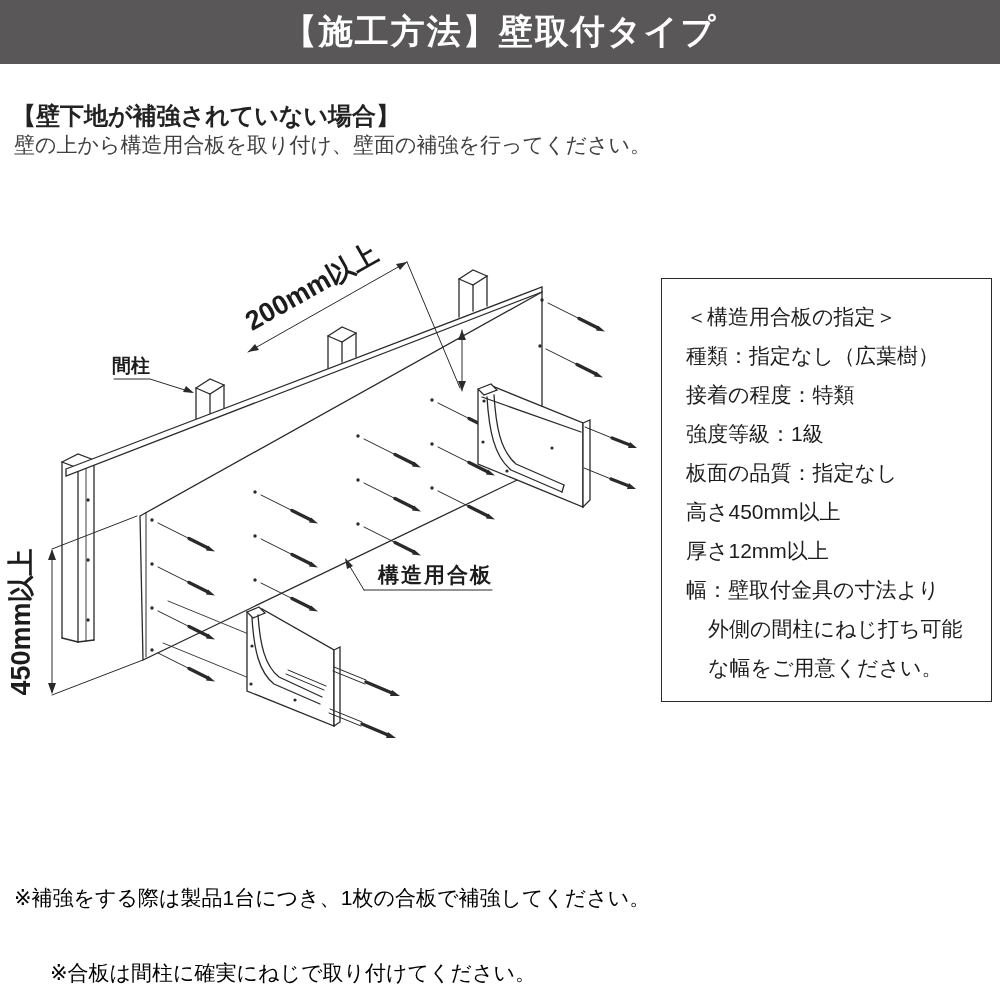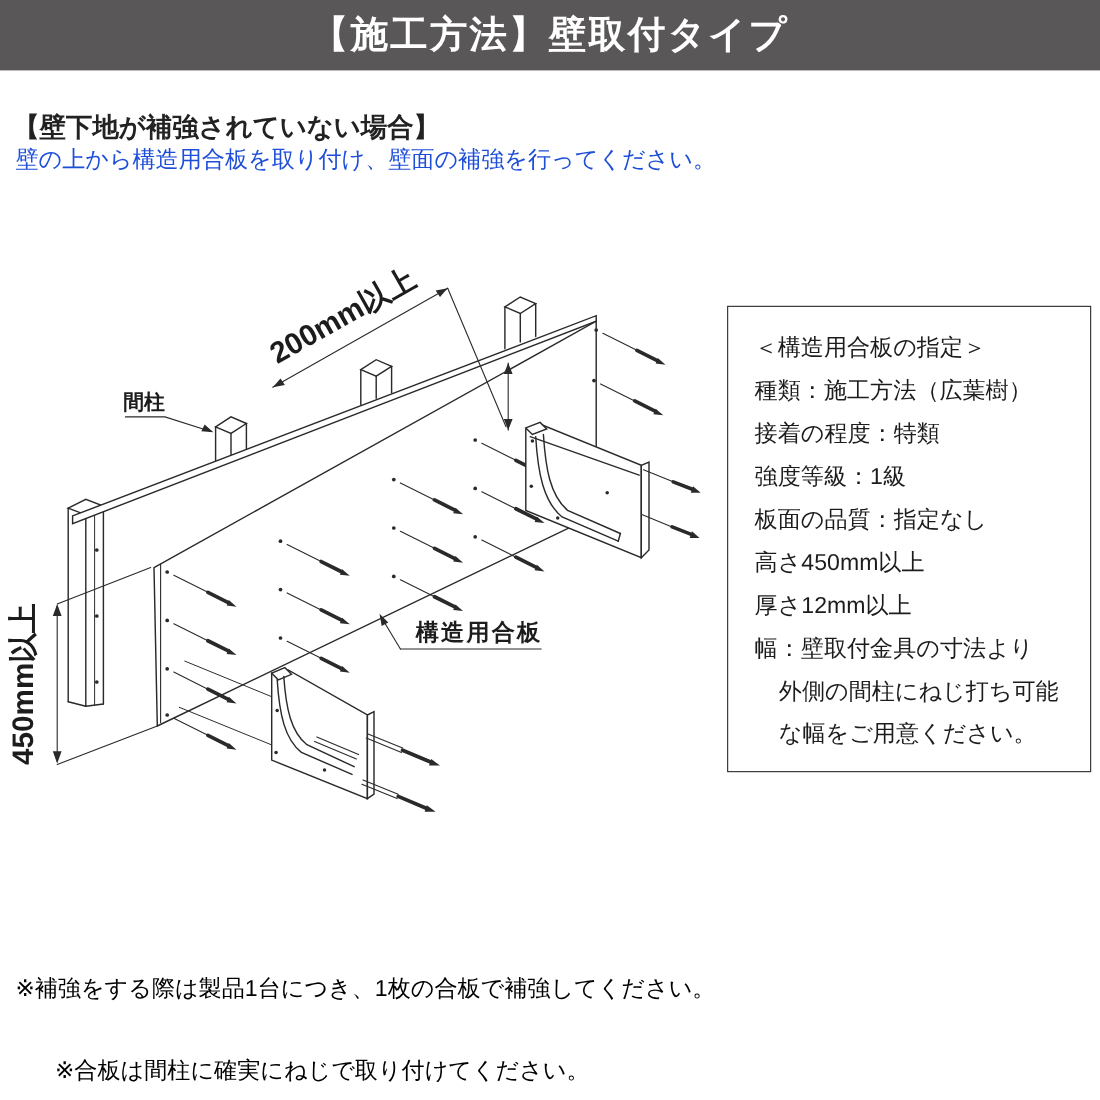--- a/index.html
+++ b/index.html
@@ -2,21 +2,21 @@
 <html><head>
 <meta charset="utf-8">
 <style>
   html,body{margin:0;padding:0;background:#ffffff;}
   #page{position:relative;width:1000px;height:1000px;background:#ffffff;overflow:hidden;
         font-family:"Liberation Sans","DejaVu Sans",sans-serif;color:#222222;}
   #header{position:absolute;left:0;top:0;width:1000px;height:64px;background:#595757;
           display:flex;align-items:center;justify-content:center;}
   #header .title{color:#ffffff;font-size:34px;font-weight:bold;letter-spacing:2px;text-align:right;}
   .section-heading{position:absolute;left:12px;top:84px;font-size:24px;font-weight:bold;color:#222;margin-top:16px;}
-  .description{position:absolute;left:14px;top:131px;font-size:21px;color:#1d4ed8;}
+  .description{position:absolute;left:14px;top:131px;font-size:21px;color:#404040;}
   #specbox{position:absolute;left:661px;top:278px;width:331px;height:424px;
            border:1.5px solid #2a2a2a;box-sizing:border-box;padding:18px 0 0 24px;}
   #specbox .line{font-size:21px;line-height:39px;color:#1c1c1c;white-space:nowrap;}
   #specbox .indent{padding-left:22px;}
   .note{position:absolute;left:14px;font-size:21px;color:#000000;white-space:nowrap;}
   #note-0{top:884px;}
   #note-1{top:959px;margin-left:36px;}
   #diagram{position:absolute;left:0;top:0;width:1000px;height:1000px;}
   svg text{font-family:"Liberation Sans","DejaVu Sans",sans-serif;fill:#1c1c1c;}
 </style>
@@ -184,21 +184,21 @@
         <line x1="330" y1="709" x2="362" y2="722" stroke-width="1"></line>
         <line x1="329" y1="713" x2="361" y2="726" stroke-width="1"></line>
         <line x1="362" y1="724" x2="388" y2="735" stroke-width="3.4"></line>
         <polygon points="388,732 396,738 386,738" fill="#2a2a2a" stroke="none"></polygon>
       </g>
     </g>
   </svg>
 
   <div id="specbox">
     <div class="line">＜構造用合板の指定＞</div>
-    <div class="line">種類：施工方法（広葉樹）</div>
+    <div class="line">種類：指定なし（広葉樹）</div>
     <div class="line">接着の程度：特類</div>
     <div class="line">強度等級：1級</div>
     <div class="line">板面の品質：指定なし</div>
     <div class="line">高さ450mm以上</div>
     <div class="line">厚さ12mm以上</div>
     <div class="line">幅：壁取付金具の寸法より</div>
     <div class="line indent">外側の間柱にねじ打ち可能</div>
     <div class="line indent">な幅をご用意ください。</div>
   </div>
 

